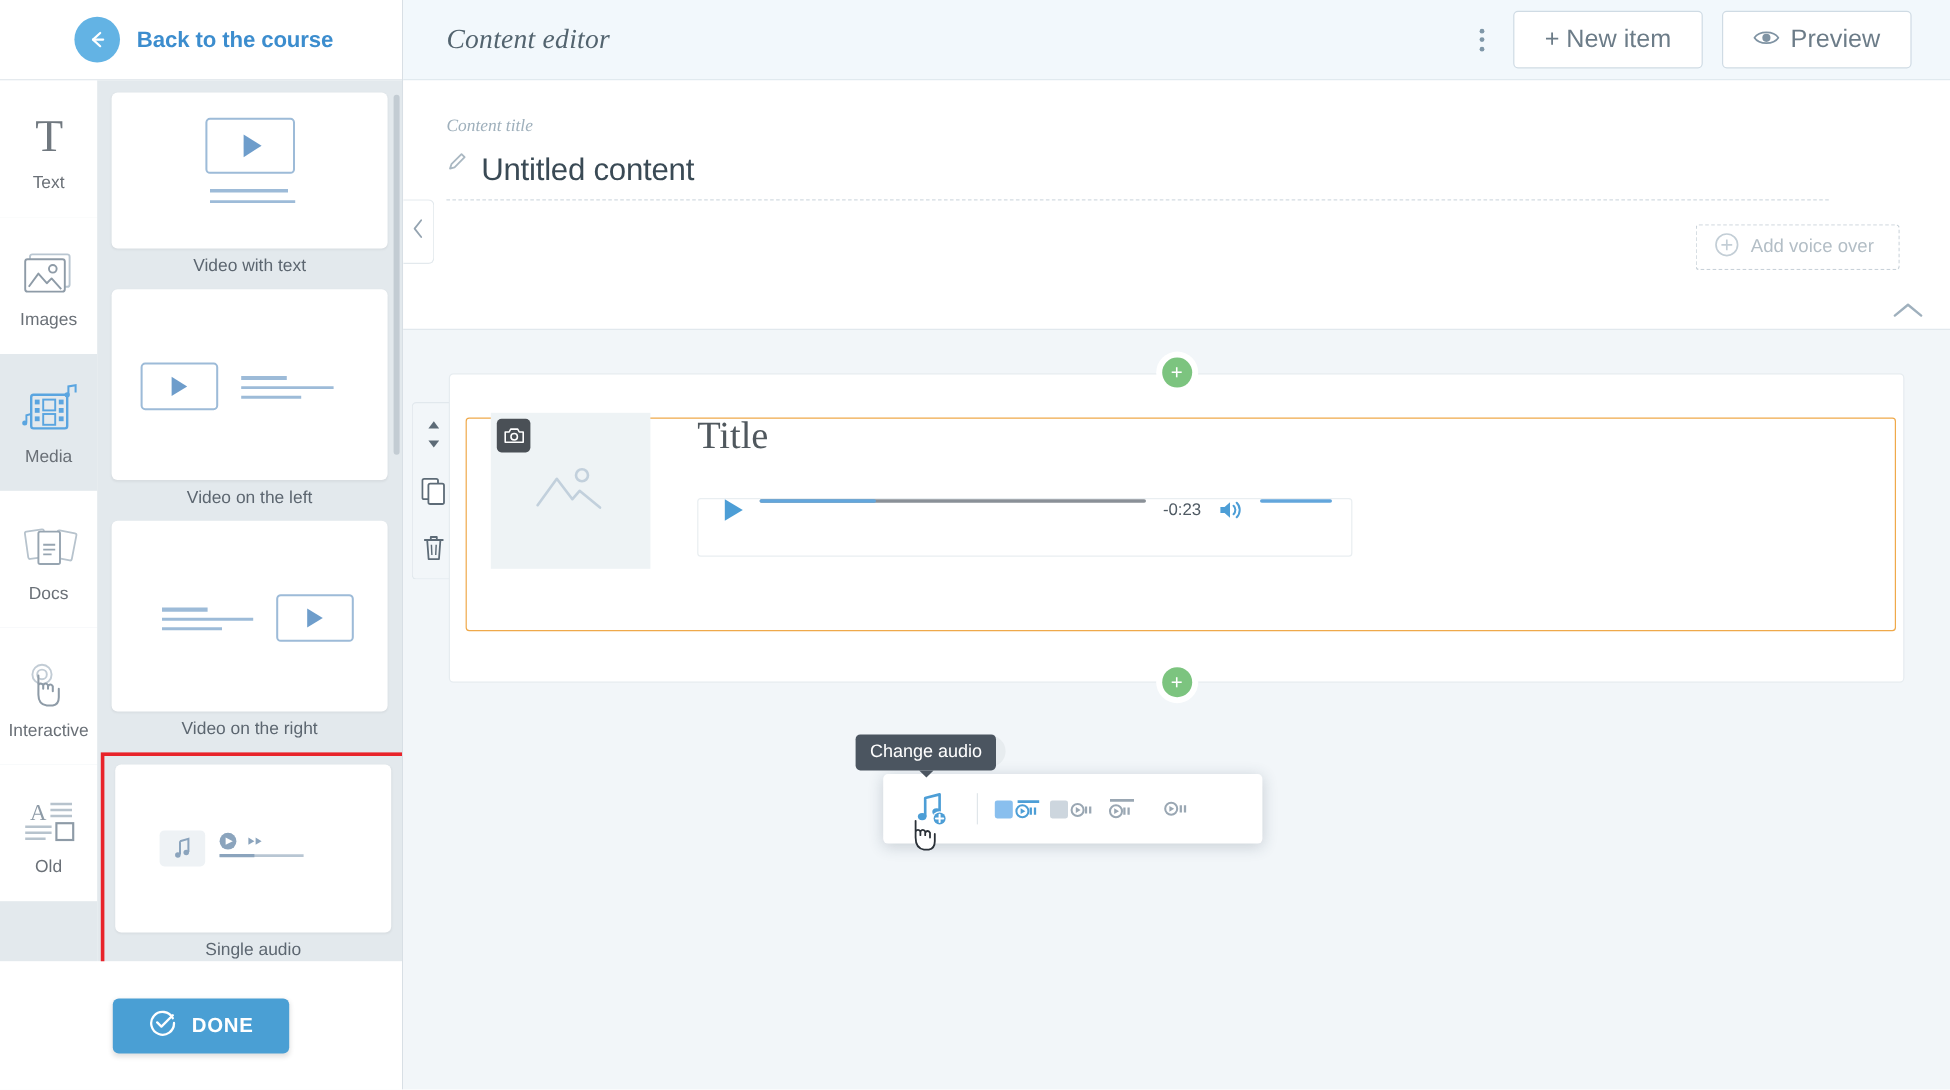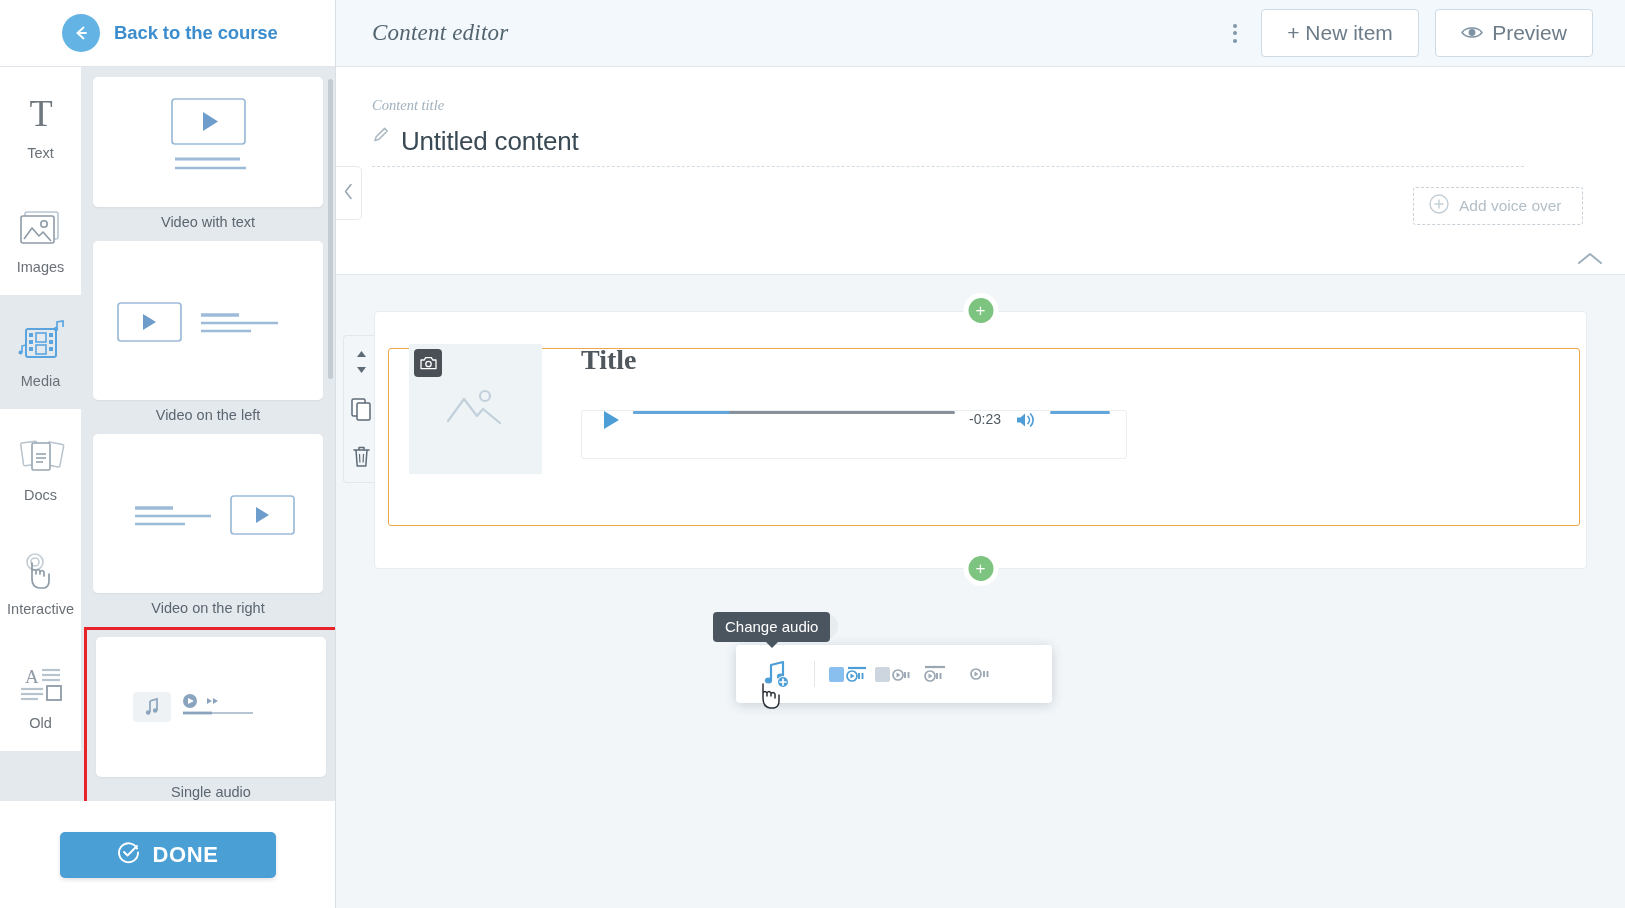--- a/index.html
+++ b/index.html
@@ -90,23 +90,23 @@
     background: #c3ccd3; border-radius: 3px;
   }
 
   .done-wrap {
     height: 107px; min-height:107px;
     background: #ffffff;
     display: flex; align-items: center; justify-content: center;
     border-top: 1px solid transparent;
   }
   .done-btn {
-    width: 216px; height: 46px;
+    width: 147px; height: 46px;
     background: #4a9fd4; border-radius: 5px;
-    color: #fff; font-size: 22px; font-weight: bold; letter-spacing: .6px;
+    color: #fff; font-size: 17px; font-weight: bold; letter-spacing: .6px;
     display: flex; align-items: center; justify-content: center; gap: 13px;
     box-shadow: 0 2px 4px rgba(0,0,0,.12);
     cursor: pointer;
   }
 
   
   .main { flex: 1; height: 908px; display: flex; flex-direction: column; position: relative; }
 
   .main-header {
     height: 67px; min-height: 67px;
@@ -232,21 +232,21 @@
   .cam-badge {
     position: absolute; left: 5px; top: 5px;
     width: 28px; height: 28px; border-radius: 4px;
     background: #4a5056;
     display: flex; align-items: center; justify-content: center;
     cursor: pointer;
   }
   .audio-right { flex: 1; padding-right: 64px; }
   .audio-title {
     font-family: "Liberation Serif", serif;
-    font-size: 28px; color: #50585e; margin-bottom: 34px; font-weight: bold;
+    font-size: 32px; color: #50585e; margin-bottom: 34px;
   }
   .player {
     height: 49px; width: 546px;
     border: 1px solid #e9eef1; border-radius: 3px;
     display: flex; 
     padding: 0 16px 0 22px; gap: 14px;
     background: #fff;
   }
   .play-tri {
     width: 0; height: 0;

